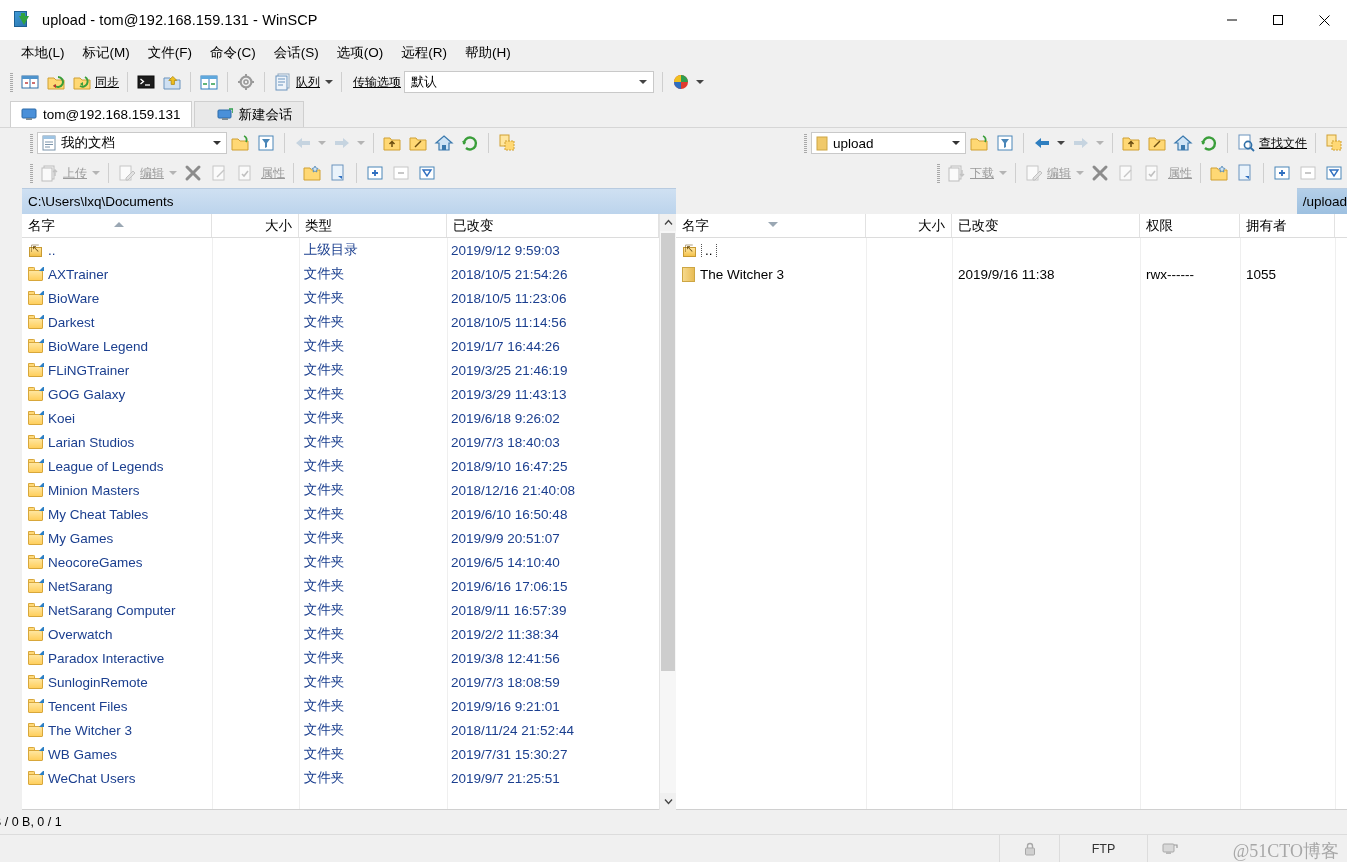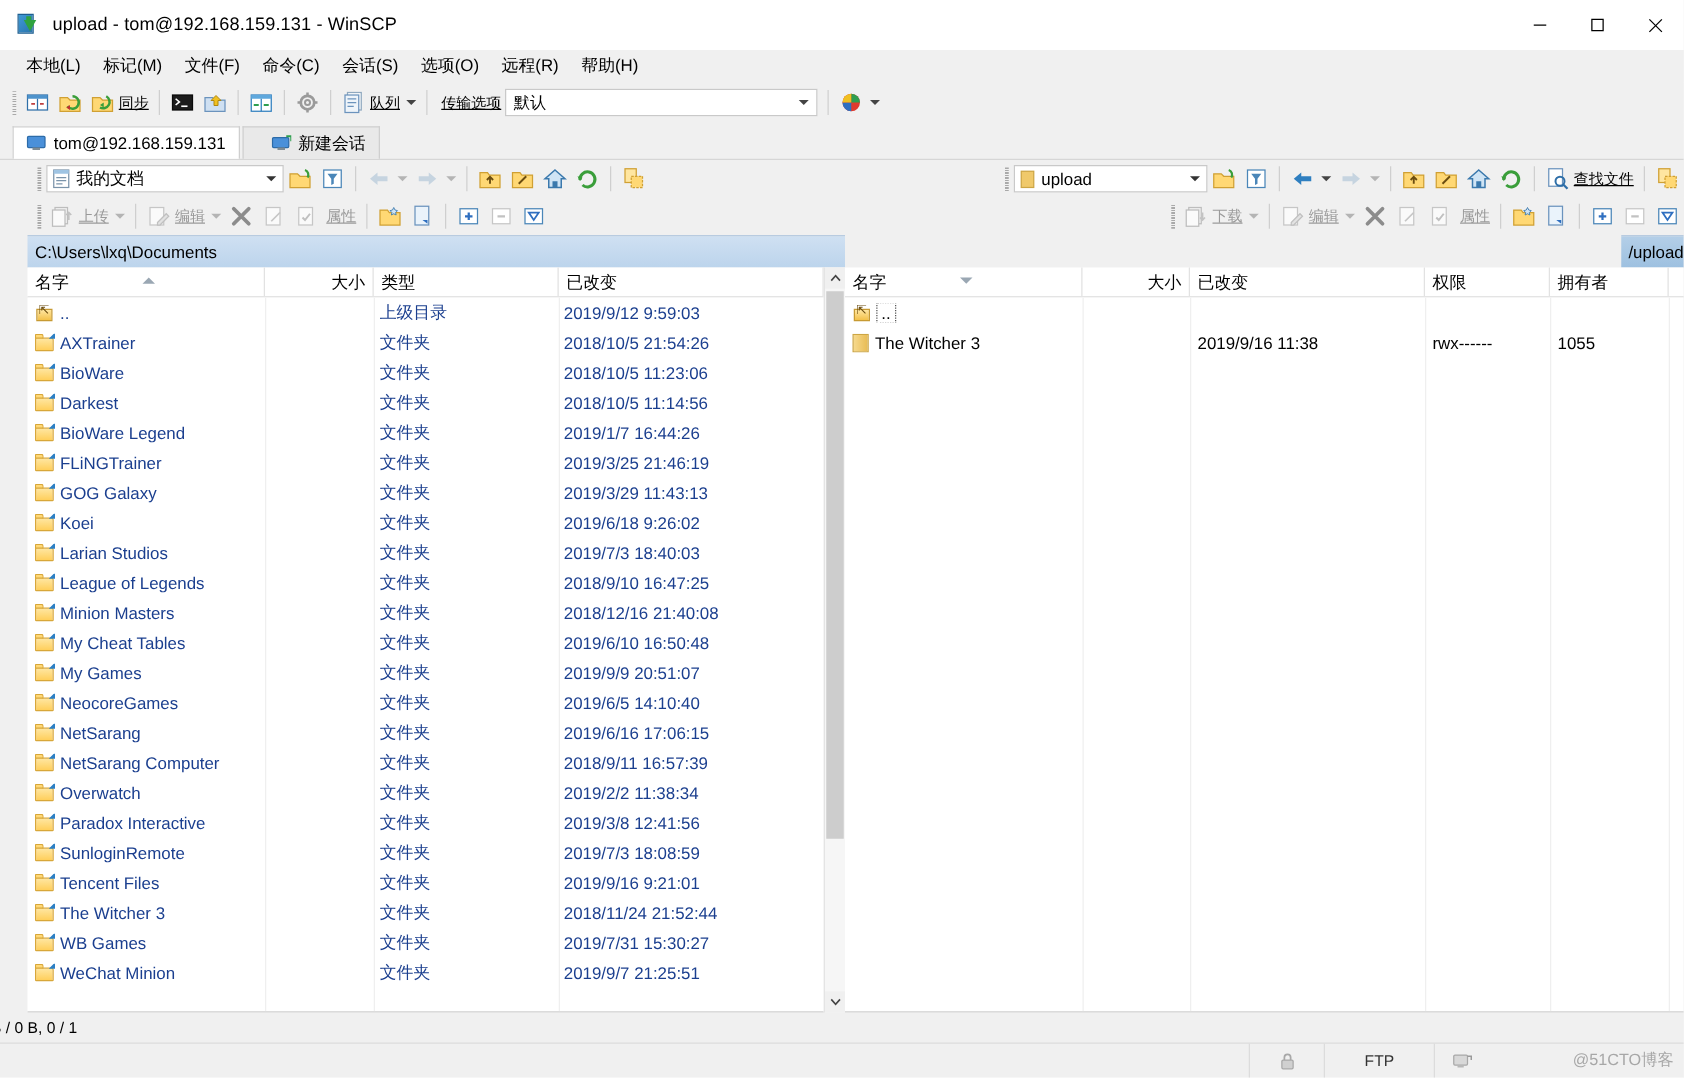--- a/index.html
+++ b/index.html
@@ -200,21 +200,21 @@
     border-top:1px solid #dcdcdc;
     display:flex; align-items:center; justify-content:flex-end;
     position:relative;
   }
   .bb-cell {
     height: 28px; display:flex; align-items:center; justify-content:center;
     border-left:1px solid #dcdcdc; padding:0 14px; font-size:12.5px; color:#333;
   }
   .watermark {
     position:absolute; right:8px; top:4px;
-    font-size:13px; color:#9b9b9b; opacity:.85; white-space:nowrap;
+    font-size:18px; color:#9b9b9b; opacity:.85; white-space:nowrap;font-family:Liberation Serif, serif;
   }
 
   
   .folder-ico { width:15px; height:14px; position:relative; flex:none; }
   .folder-ico .b { position:absolute; left:0; bottom:0; width:15px; height:11px;
       background: linear-gradient(to bottom,#ffe6a0,#ffcf5c); border:1px solid #d8a73a; border-radius:1px 2px 1px 1px;}
   .folder-ico .t { position:absolute; left:0; top:0; width:7px; height:4px;
       background:#ffd978; border:1px solid #d8a73a; border-bottom:none; border-radius:1px 2px 0 0;}
   .folder-ico .lnk { position:absolute; right:-1px; top:-1px; width:0;height:0;
       border-left:5px solid transparent;border-bottom:5px solid #2c7fc4;}
@@ -857,21 +857,21 @@
                   <div class="cell" style="width:148px">文件夹</div>
                   <div class="cell" style="width:215px">2019/7/31  15:30:27</div>
                 </div>
                 <div class="row">
                   <div class="cell name" style="width:190px">
                     <span class="folder-ico">
                       <span class="t"></span>
                       <span class="b"></span>
                       <span class="lnk"></span>
                     </span>
-                    <span>WeChat Minion</span>
+                    <span>WeChat Users</span>
                   </div>
                   <div class="cell r" style="width:87px"></div>
                   <div class="cell" style="width:148px">文件夹</div>
                   <div class="cell" style="width:215px">2019/9/7  21:25:51</div>
                 </div>
               </div>
           </div>
         </div>
 
         <div class="vscroll">

